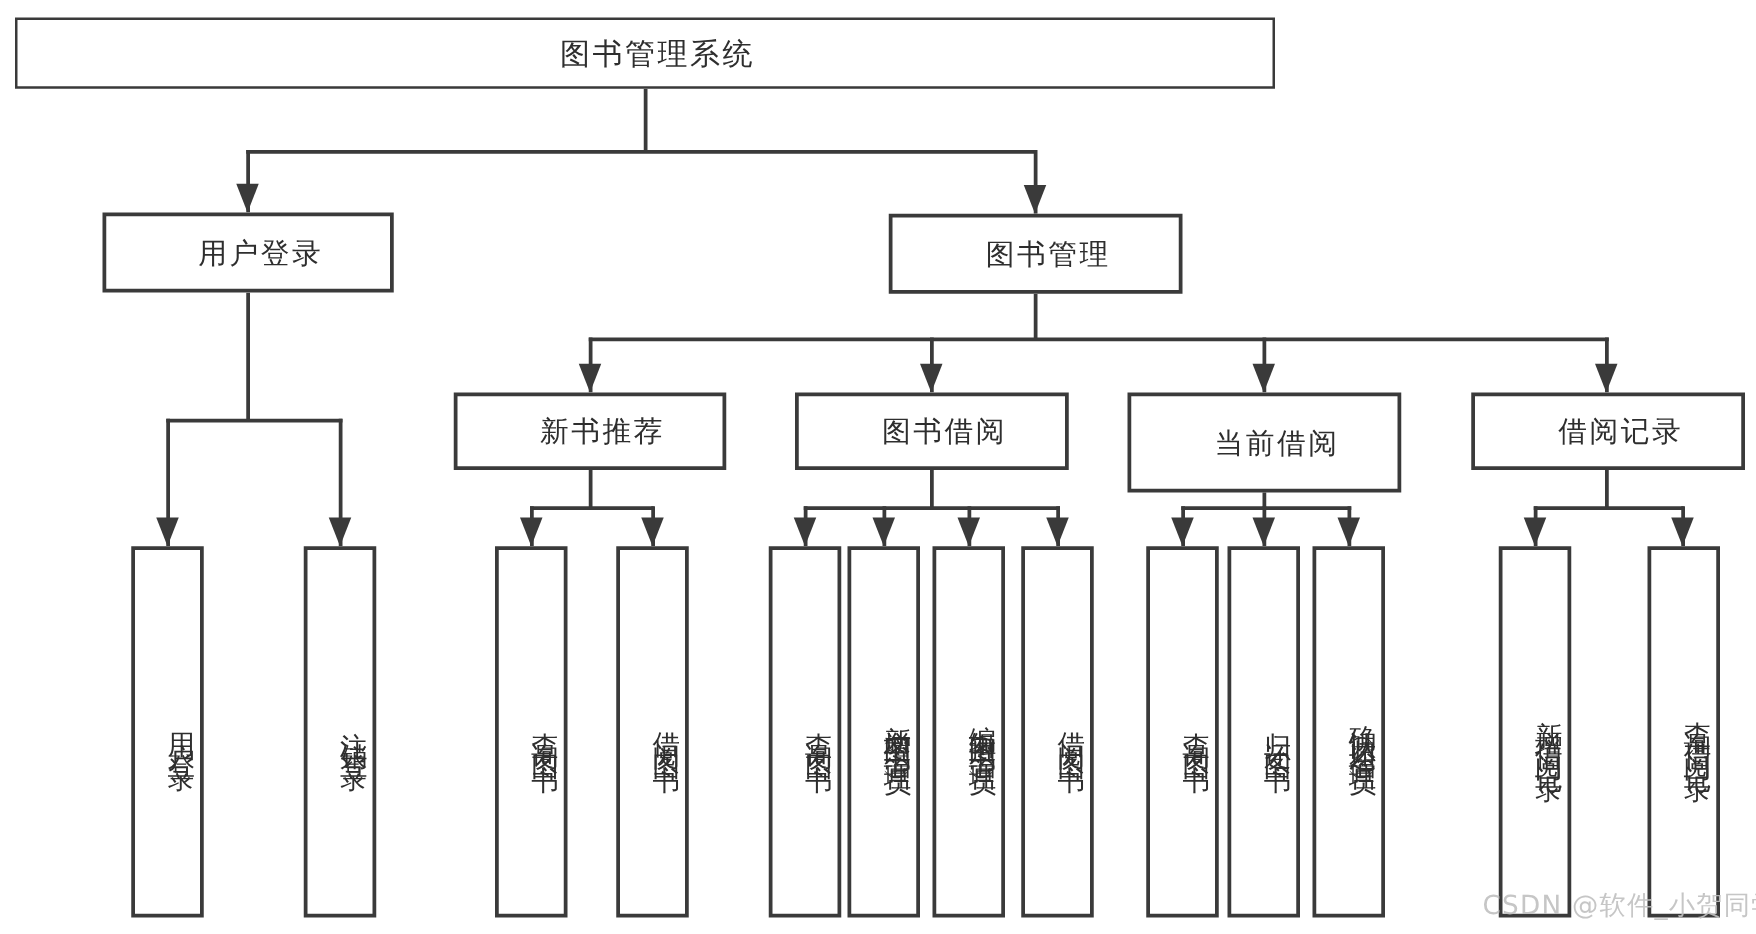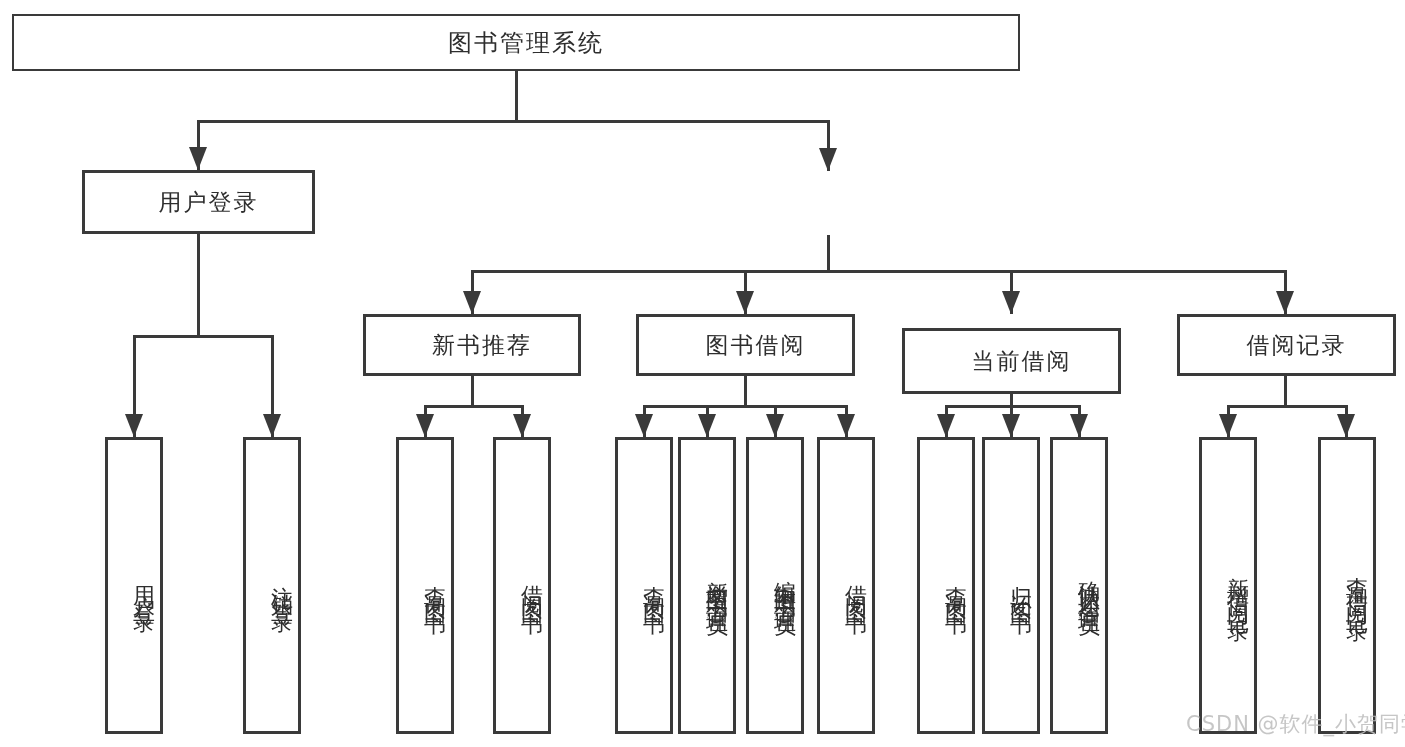--- a/index.html
+++ b/index.html
@@ -95,20 +95,23 @@
   <div class="vline" style="left:515px; top:71px;  height:50px;"></div>
   <div class="hline" style="left:197px; top:120px; width:632px;"></div>
   <div class="vline" style="left:197px; top:120px; height:50px;"></div>
   <div class="arrow" style="left:189px; top:147px;"></div>
   <div class="vline" style="left:827px; top:120px; height:51px;"></div>
   <div class="arrow" style="left:819px; top:148px;"></div>
 
   <div class="box" style="left:82px; top:170px; width:233px; height:64px;">
     <span>用户登录</span>
   </div>
+  <div class="box" style="left:711px; top:171px; width:235px; height:64px;">
+    <span>图书管理</span>
+  </div>
 
   <div class="vline" style="left:197px;  top:234px; height:102px;"></div>
   <div class="hline" style="left:133px;  top:335px; width:141px;"></div>
   <div class="vline" style="left:133px;  top:335px; height:102px;"></div>
   <div class="arrow" style="left:125px;  top:414px;"></div>
   <div class="vline" style="left:271px;  top:335px; height:102px;"></div>
   <div class="arrow" style="left:263px;  top:414px;"></div>
 
   <div class="vline" style="left:827px;  top:235px; height:37px;"></div>
   <div class="hline" style="left:471px;  top:270px; width:816px;"></div>
@@ -120,21 +123,21 @@
   <div class="arrow" style="left:1002px; top:291px;"></div>
   <div class="vline" style="left:1284px; top:270px; height:44px;"></div>
   <div class="arrow" style="left:1276px; top:291px;"></div>
 
   <div class="box" style="left:636px;  top:314px; width:219px; height:62px;">
     <span>图书借阅</span>
   </div>
   <div class="box" style="left:363px;  top:314px; width:218px; height:62px;">
     <span>新书推荐</span>
   </div>
-  <div class="box" style="left:902px;  top:328px; width:219px; height:66px;">
+  <div class="box" style="left:902px;  top:314px; width:219px; height:80px;">
     <span>当前借阅</span>
   </div>
   <div class="box" style="left:1177px; top:314px; width:219px; height:62px;">
     <span>借阅记录</span>
   </div>
 
   <div class="vline" style="left:471px; top:376px; height:32px;"></div>
   <div class="hline" style="left:424px; top:405px; width:99px;"></div>
   <div class="vline" style="left:424px; top:405px; height:32px;"></div>
   <div class="arrow" style="left:416px; top:414px;"></div>

